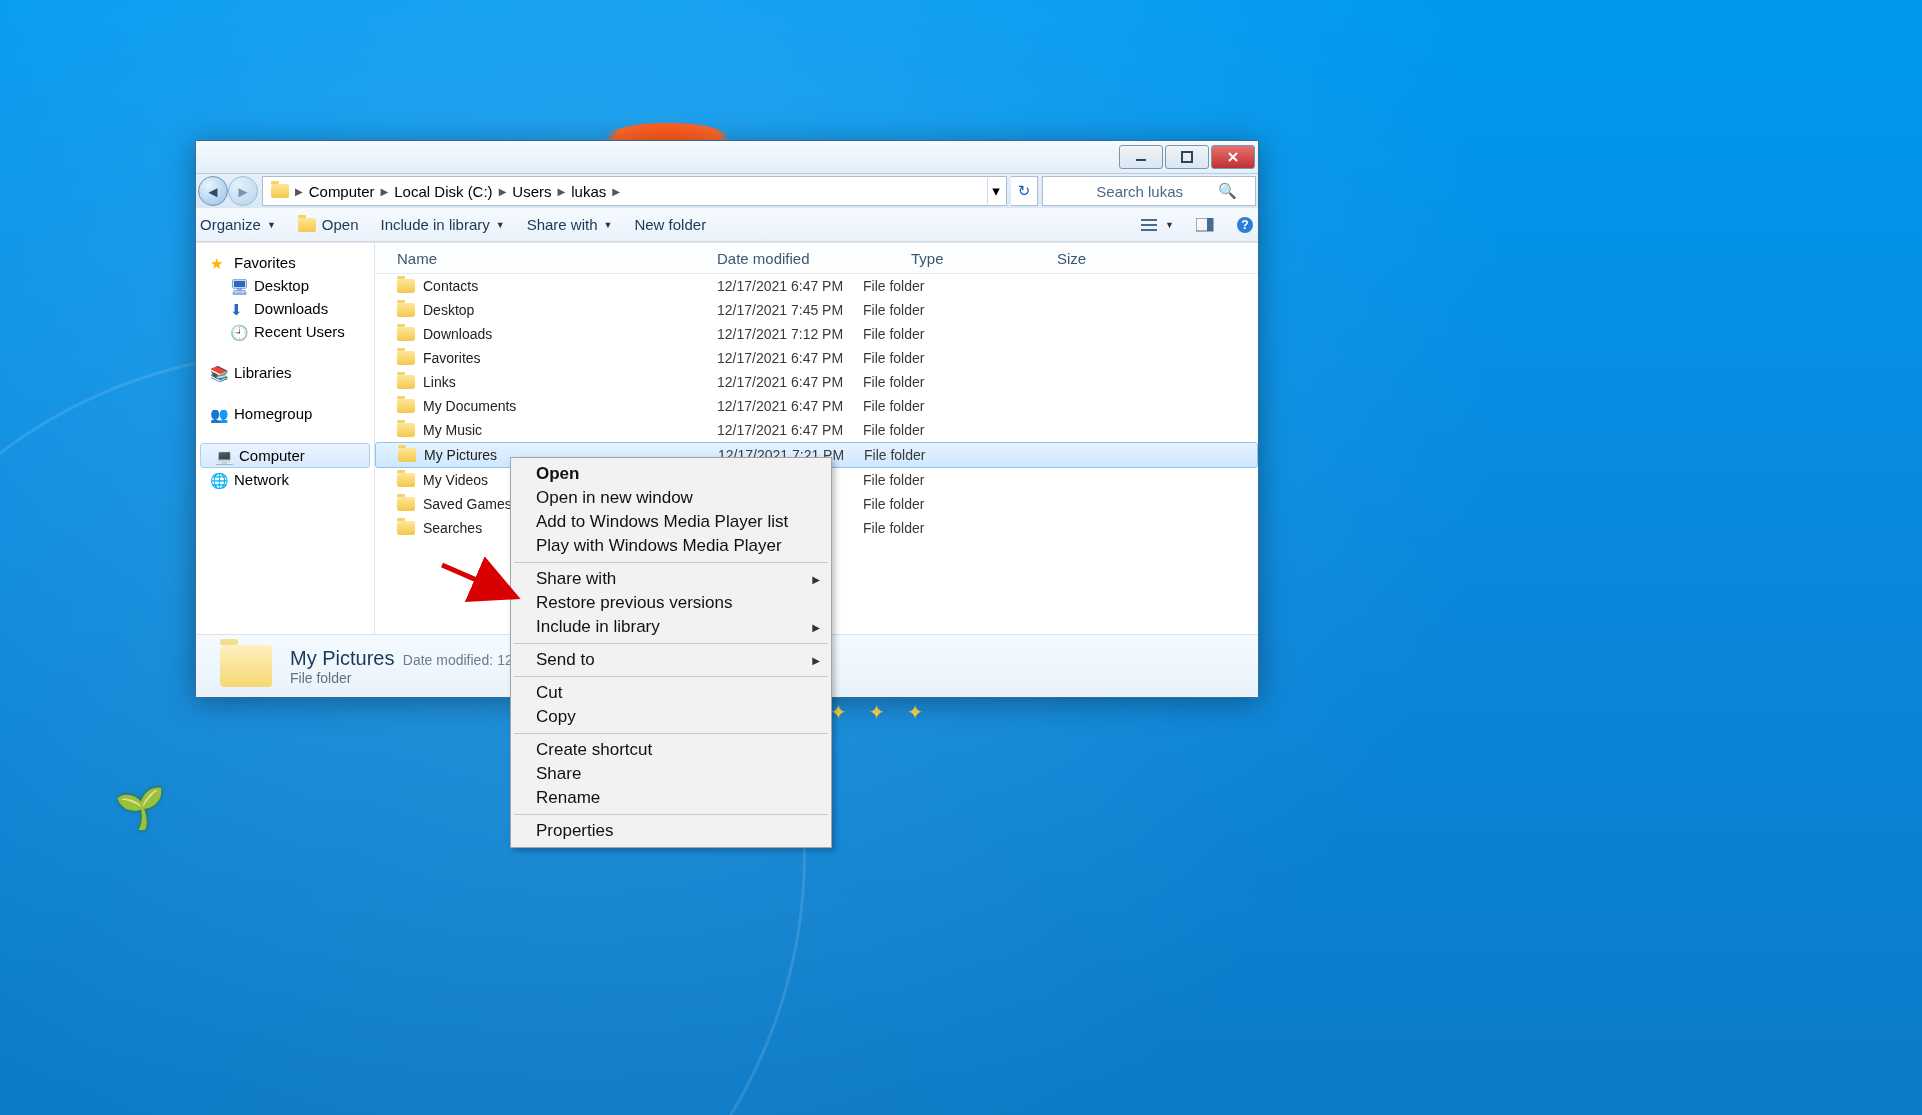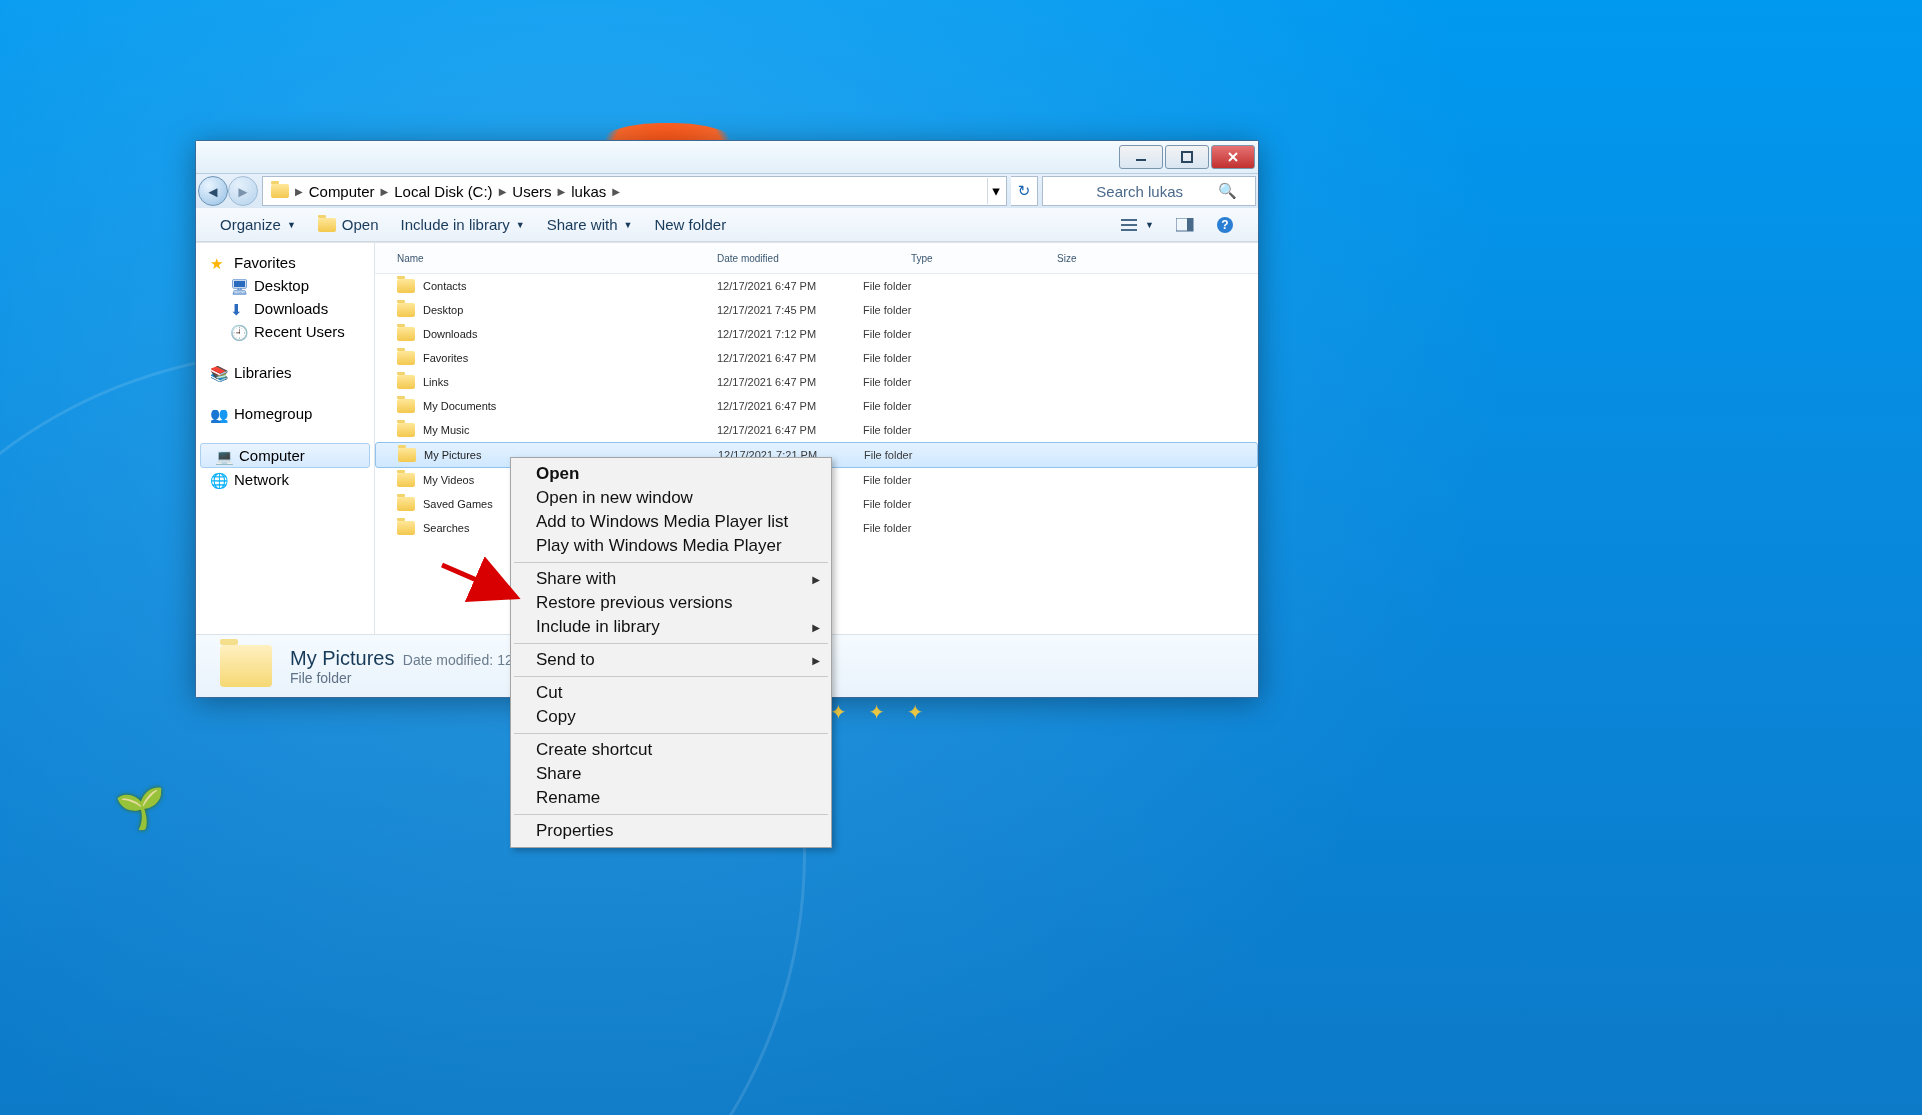--- a/index.html
+++ b/index.html
@@ -126,21 +126,21 @@
     width:176px;height:28px;border:1px solid #acbdd0;background:#fff;display:flex;align-items:center;padding:0 18px;color:#6a6a6a; font-style:italic;
   }
   .search-box span{ margin-left:auto; color:#4a6a8a; font-style:normal;}
 
   .toolbar {
     height:33px;
     background:linear-gradient(180deg,#f7fbff,#e9f1f9);
     border-bottom:1px solid #cdd9e5;
     display:flex;
     align-items:center;
-    padding:0 24px;
+    padding:0 4px;
     gap:22px;
     color:#183a5a;
   }
   .tool-item{display:flex;align-items:center;gap:6px;}
   .tool-spacer{flex:1;}
 
   .body-split{
     flex:1;
     display:flex;
     overflow:hidden;
@@ -169,39 +169,39 @@
     flex:1;
     display:flex;
     flex-direction:column;
     position:relative;
   }
   .columns-header{
     display:flex;
     height:30px;
     align-items:center;
     color:#3b5772;
-    font-size:10px;
+    font-size:15px;
     border-bottom:1px solid #e6ecf3;
     background:#fcfdfe;
   }
   .col-name{width:320px;padding-left:22px;}
   .col-date{width:146px;}
   .col-type{width:146px;margin-left:48px;}
   .col-size{width:90px;}
 
   .file-list{
     flex:1;
     overflow:auto;
   }
   .file-row{
     display:flex;
     align-items:center;
     height:24px;
     padding:0;
-    font-size:11px;
+    font-size:14px;
     color:#222;
   }
   .file-row.selected{
     background:linear-gradient(180deg,#e4f2ff,#cfe8ff);
     border:1px solid #8ec3f0;
     border-radius:3px;
   }
   .cell-name{width:320px;display:flex;align-items:center;gap:8px;padding-left:22px;}
   .cell-date{width:146px;color:#3a3a3a;}
   .cell-type{width:146px;color:#3a3a3a;}

